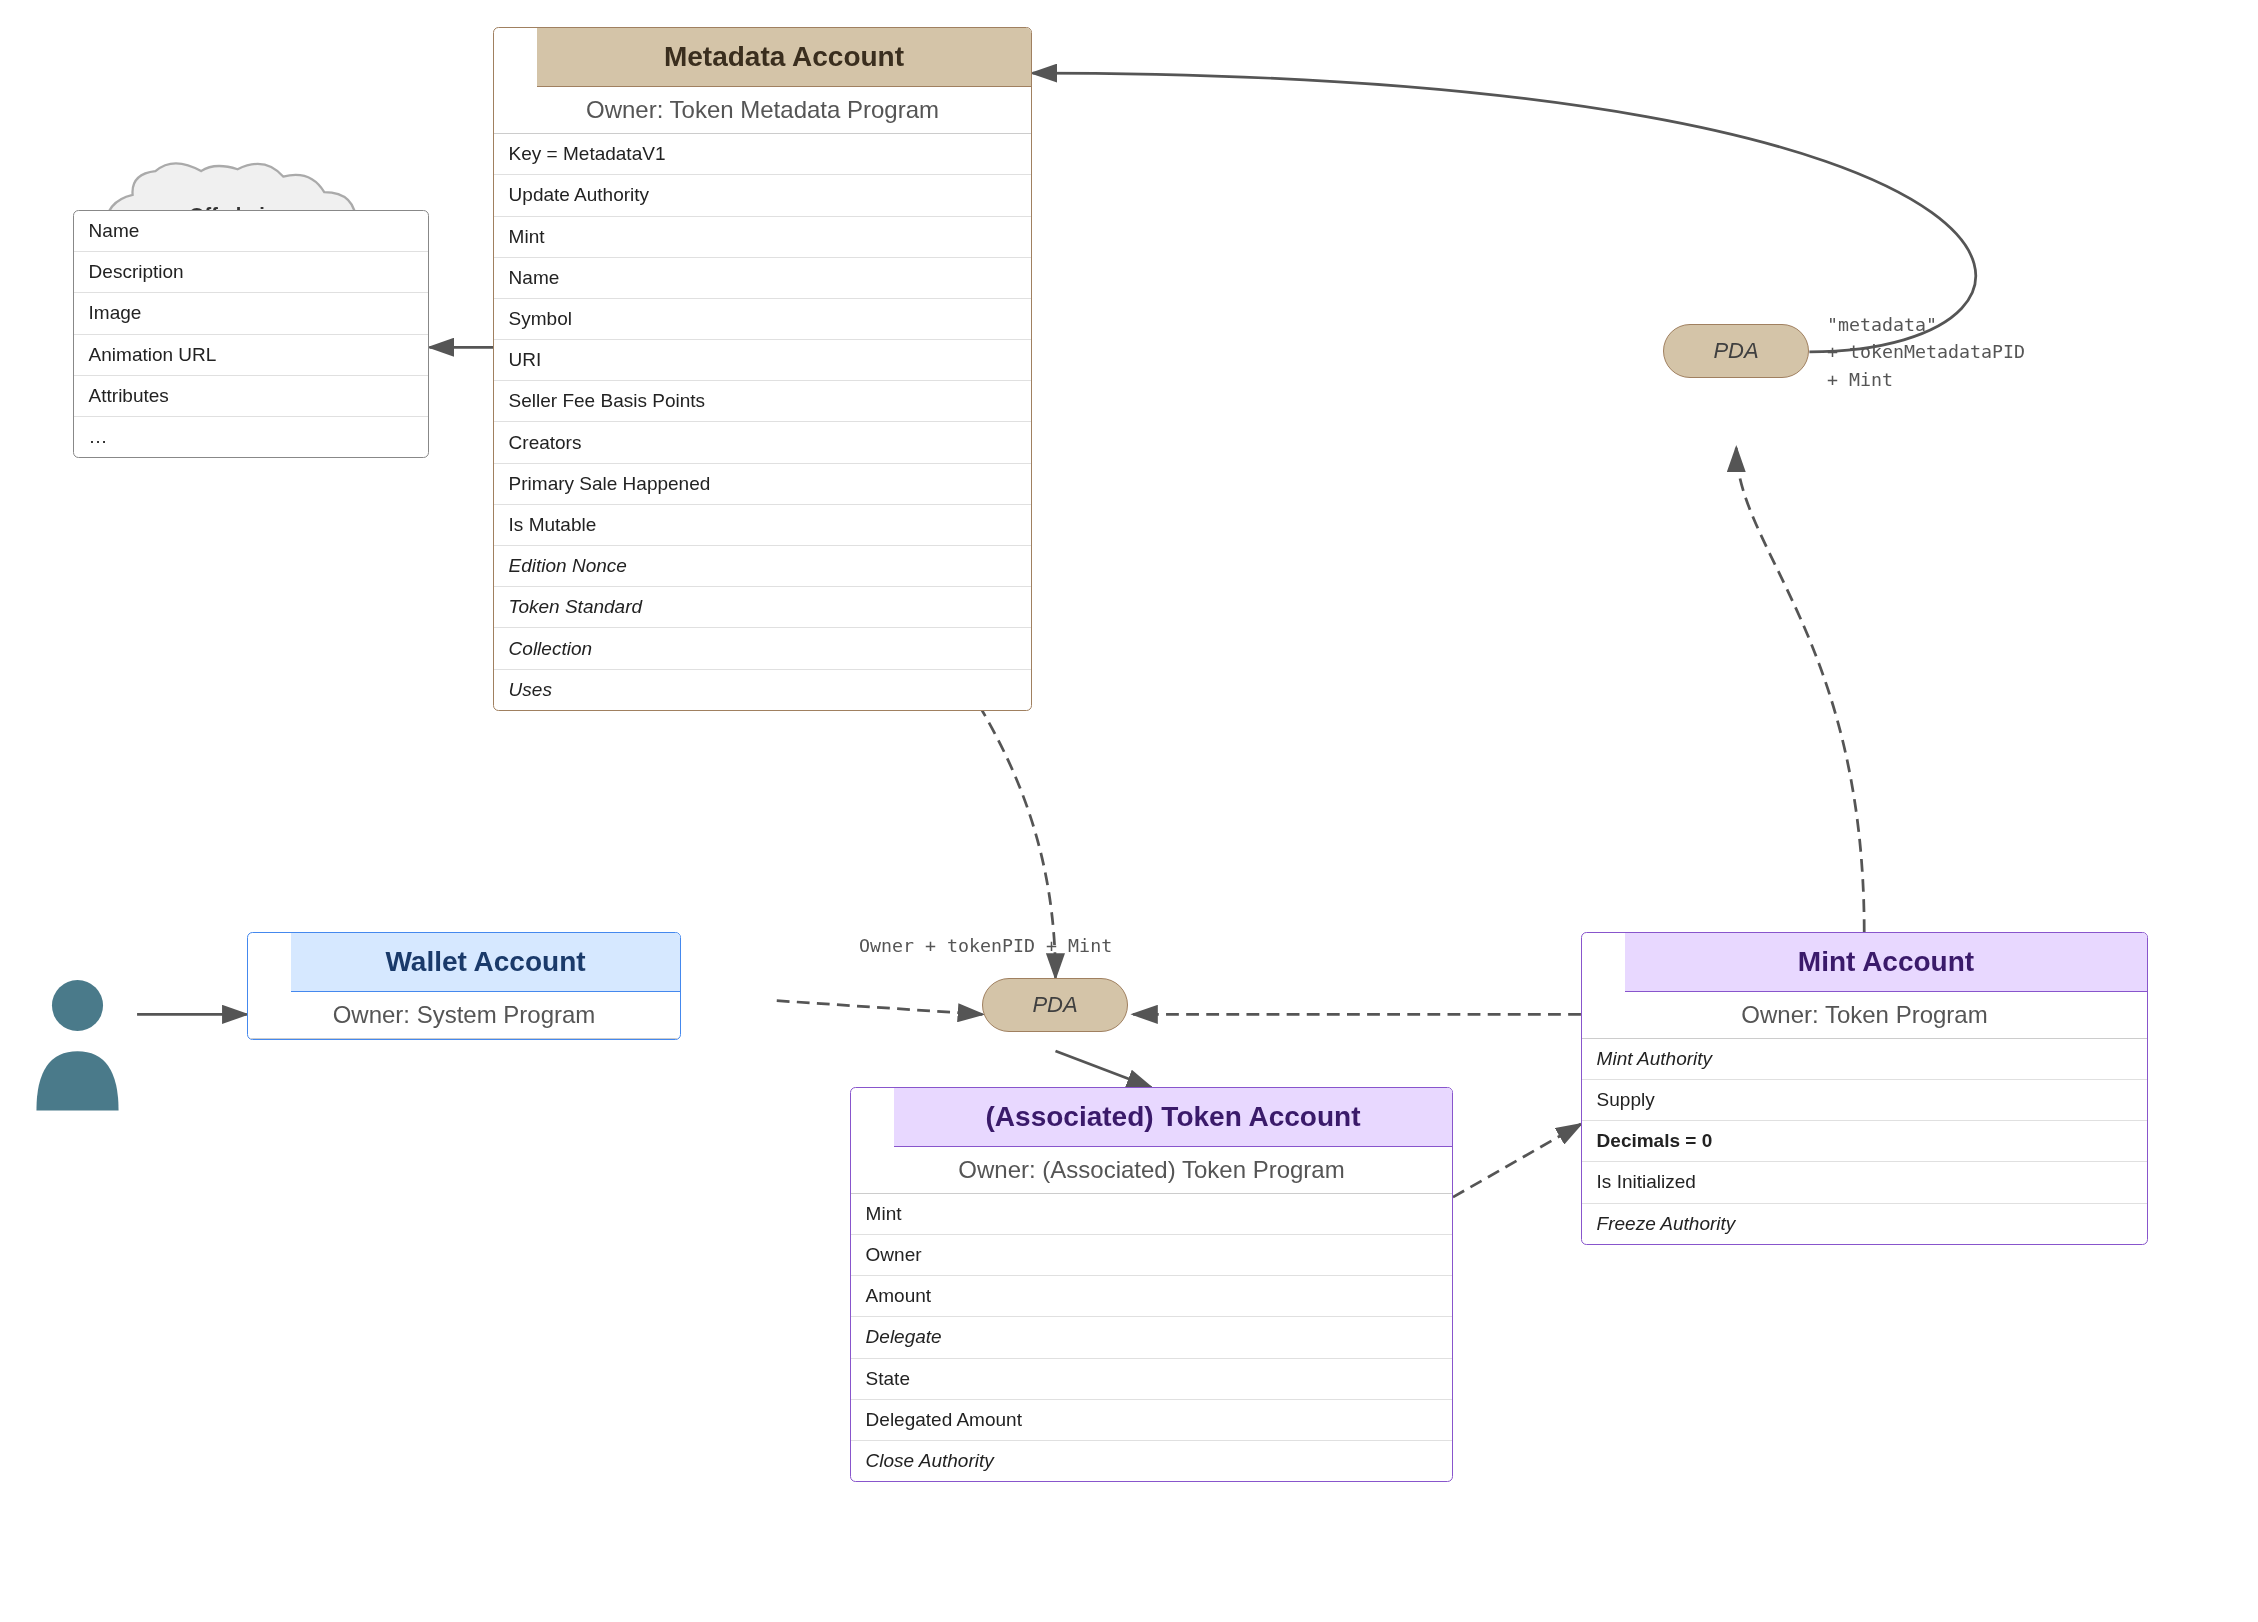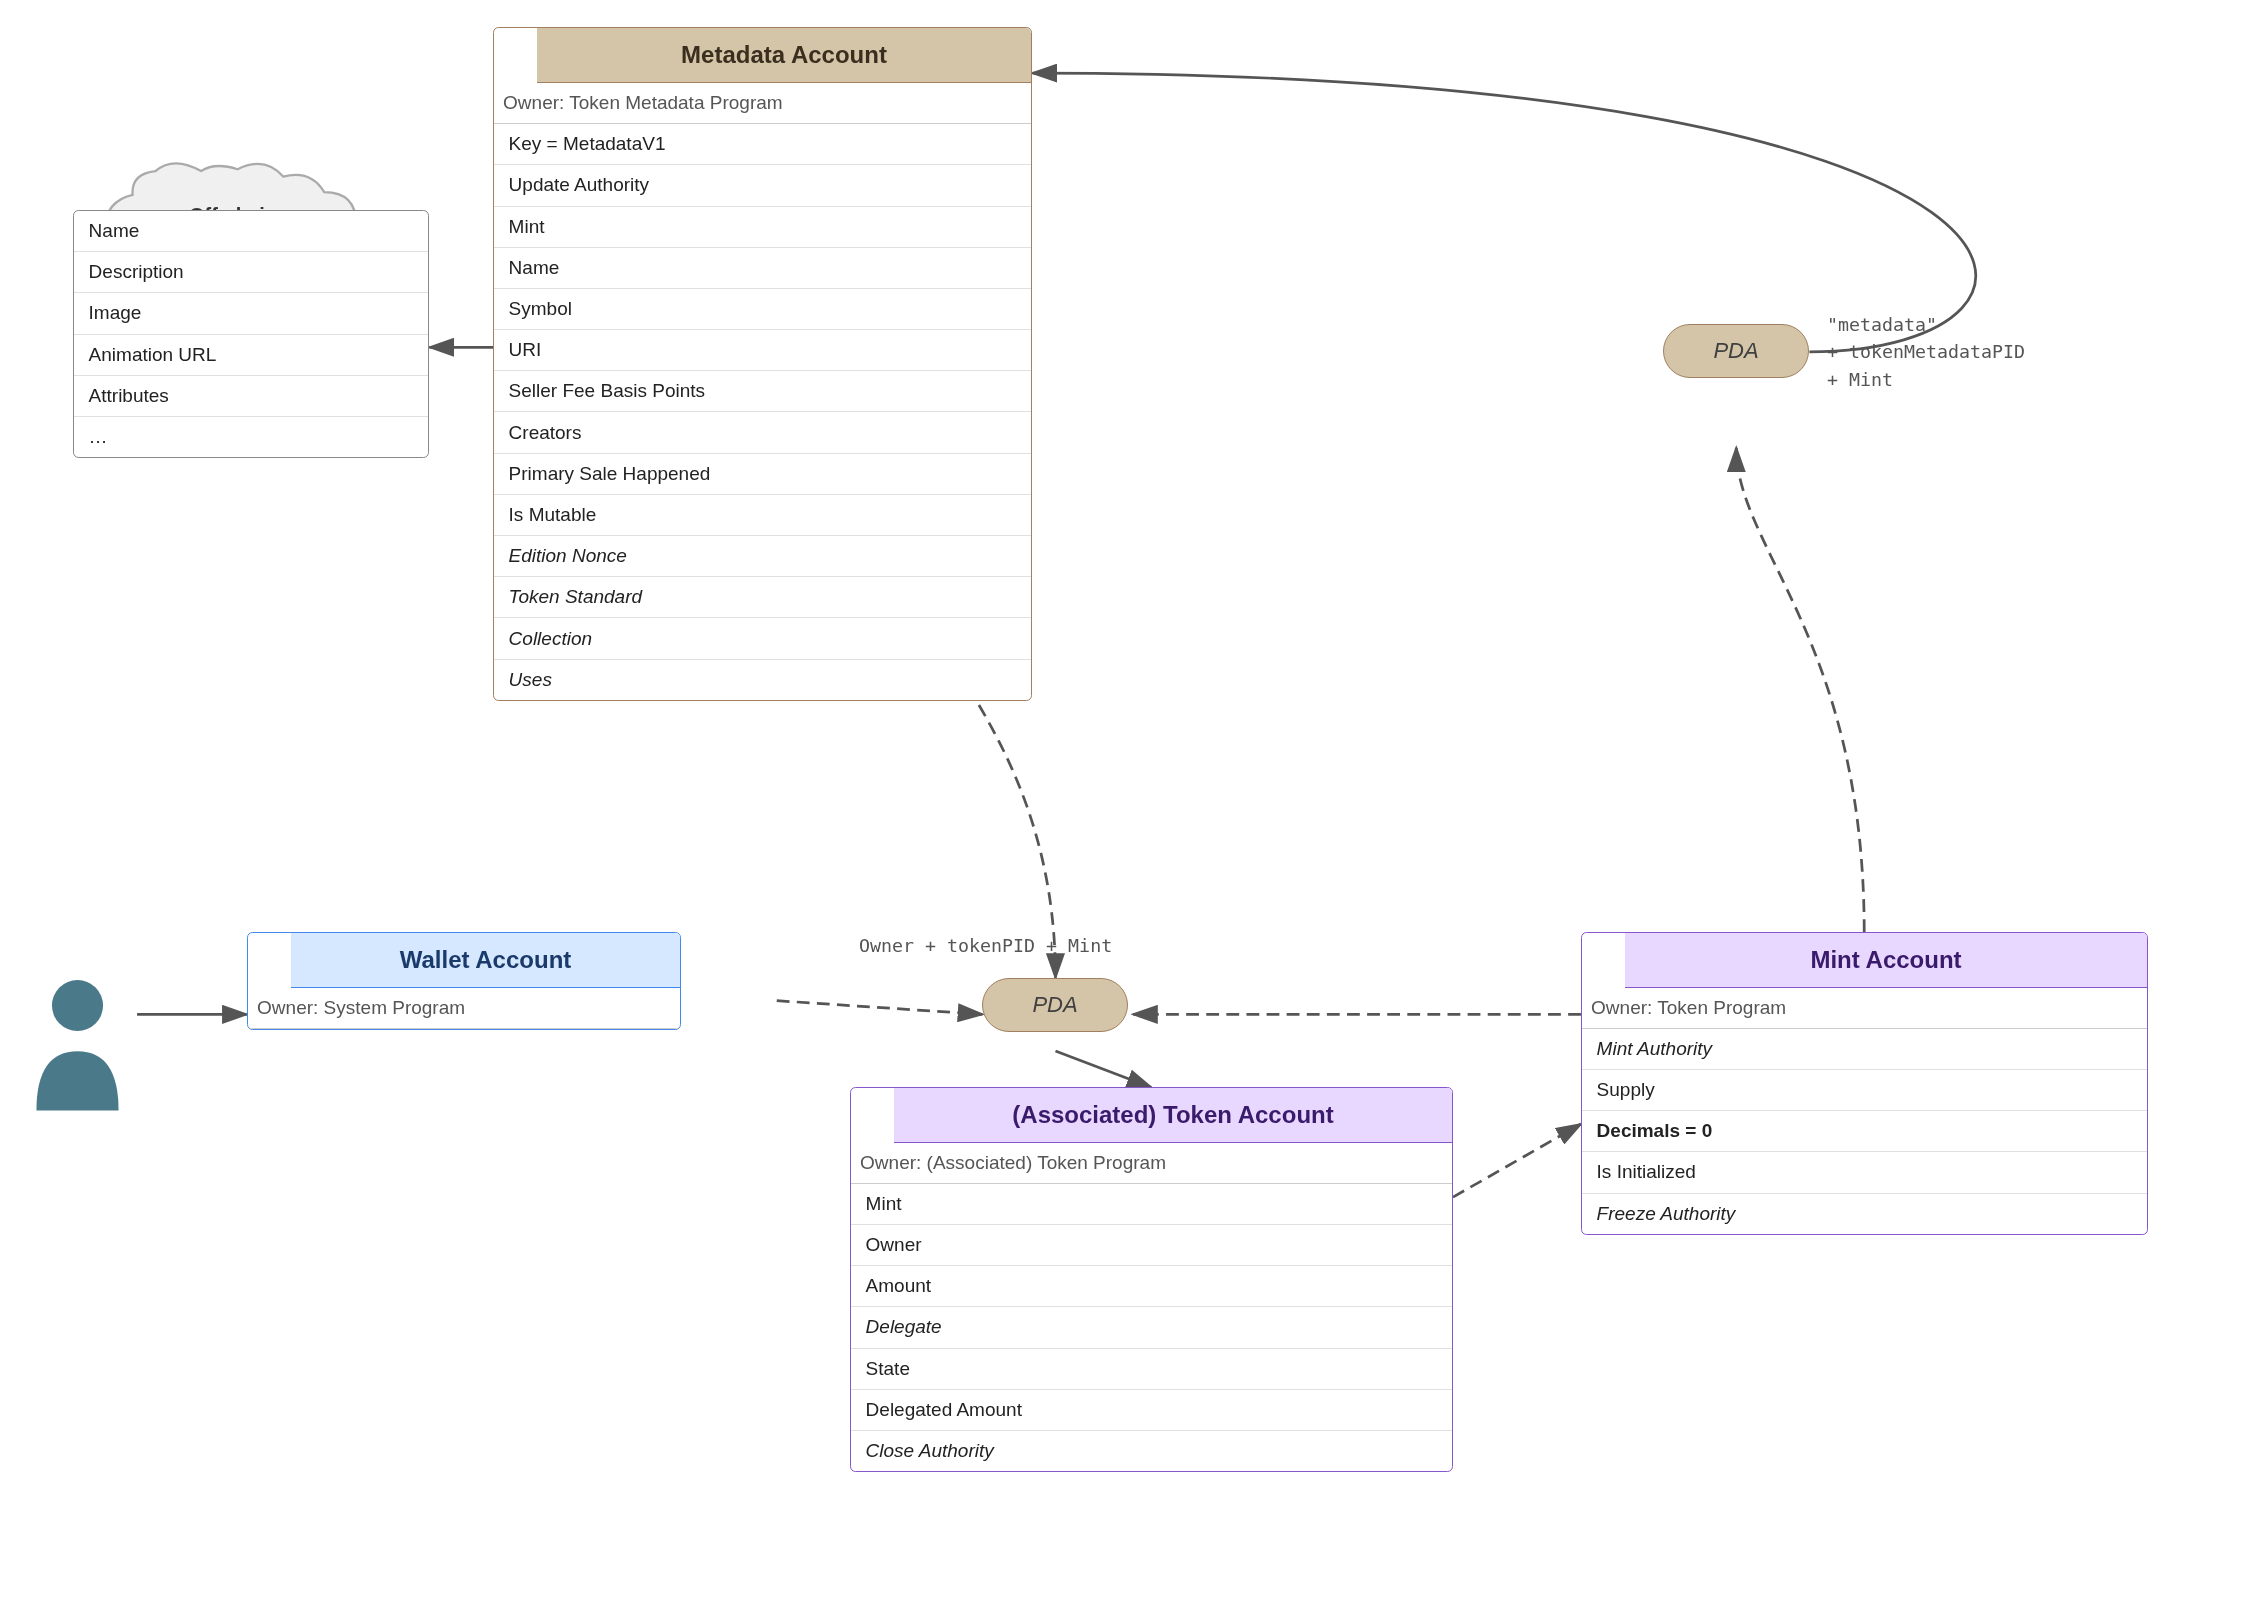--- a/index.html
+++ b/index.html
@@ -23,29 +23,29 @@
     .account-box {
       position: absolute;
       border-radius: 5.5px;
       border: 1.8px solid;
       overflow: hidden;
     }
 
     .box-header {
       text-align: center;
       padding: 12.8px 9.1px;
-      font-size: 24px;
+      font-size: 28px;
       font-weight: 600;
       margin-left: 43px;
     }
 
     .box-owner {
-      text-align: left;
+      text-align: center;
       padding: 9.1px;
-      font-size: 19px;
+      font-size: 24px;
       color: #555;
       border-bottom: 0.9px solid #ccc;
     }
 
     .box-row {
       padding: 9.1px 14.6px;
       font-size: 19px;
       border-bottom: 0.9px solid #e0e0e0;
       color: #222;
     }

